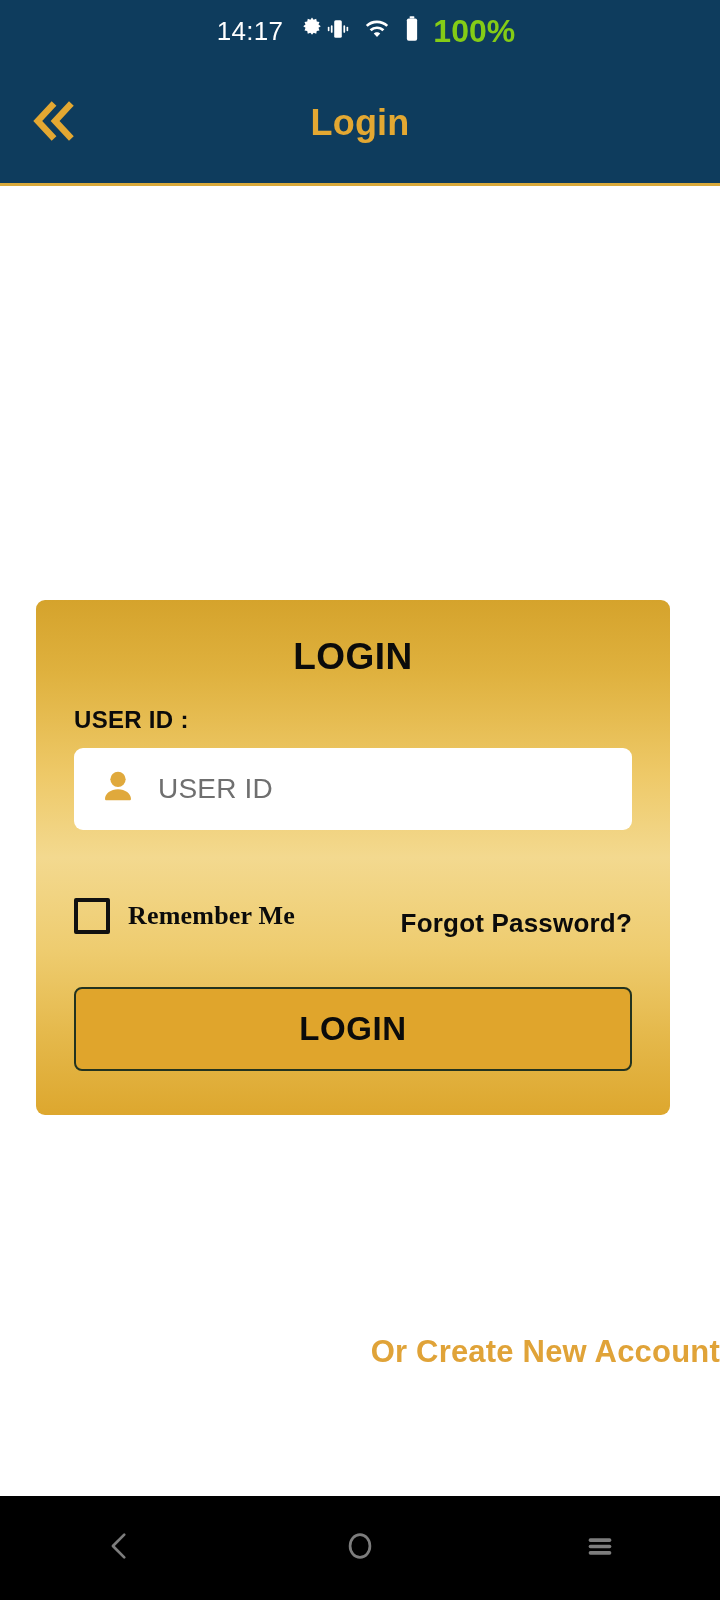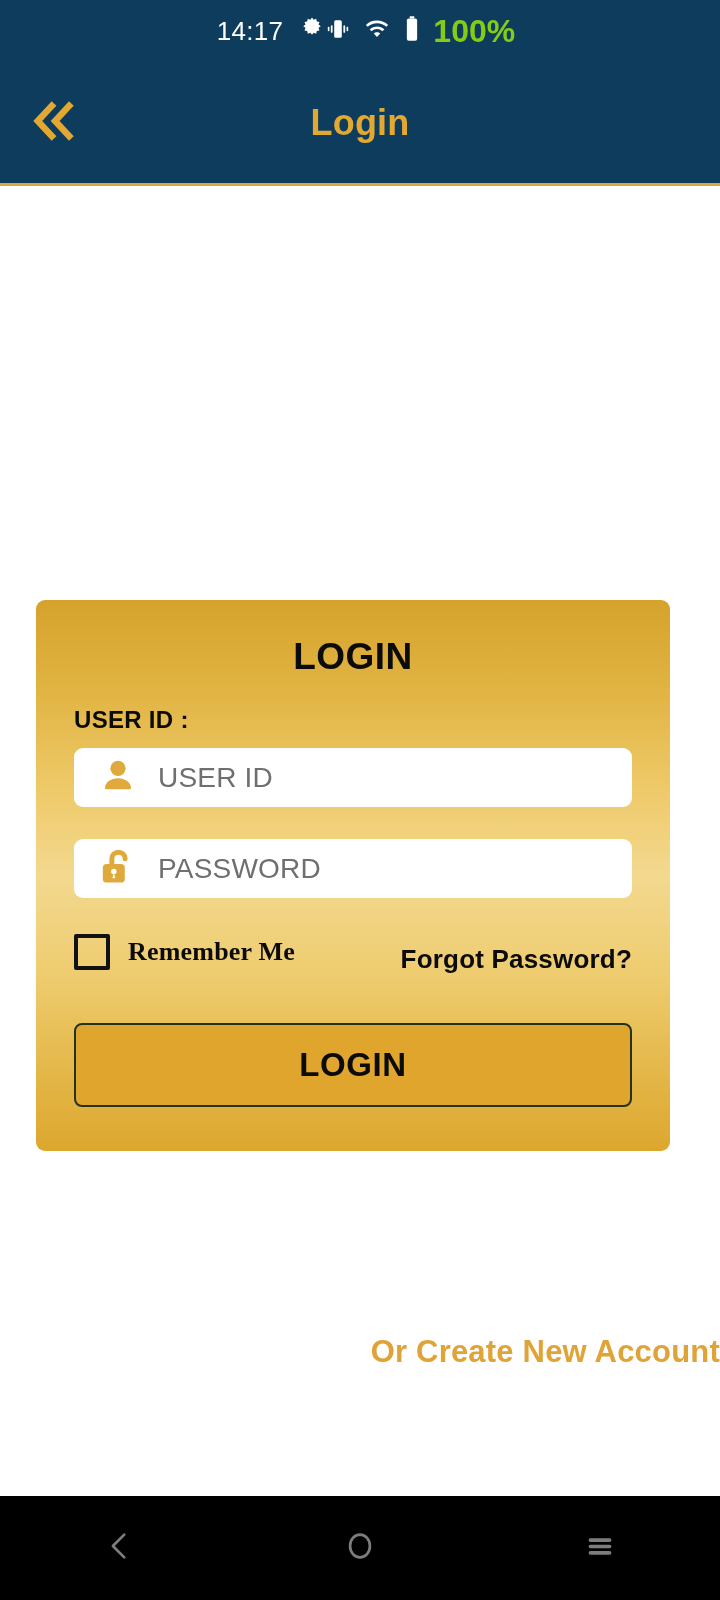--- a/index.html
+++ b/index.html
@@ -70,21 +70,21 @@
     font-size:37px; font-weight:bold; letter-spacing:.5px;
     margin-bottom:28px;
   }
 
   .field-label {
     color:#0b0b0b; font-size:24px; font-weight:bold;
     letter-spacing:.3px; margin-bottom:14px;
   }
 
   .input-box {
-    height:59px; background:#ffffff; border-radius:9px;
+    height:82px; background:#ffffff; border-radius:9px;
     display:flex; align-items:center; padding:0 24px; gap:20px;
     cursor:text;
   }
   .input-ph {
     color:#6f6f6f; font-size:28px; font-weight:400; letter-spacing:.2px;
   }
   .field-gap { height:32px; }
 
   .meta-row {
     display:flex; align-items:center; justify-content:space-between;
@@ -197,31 +197,20 @@
           <svg width="40" height="40" viewBox="0 0 24 24" fill="#e0a93c">
             <circle cx="12" cy="7.4" r="4.6"></circle>
             <path d="M12 13.4c-4.3 0-7.8 2.6-7.8 5.8 0 .5.4.8.9.8h13.8c.5 0 .9-.3.9-.8 0-3.2-3.5-5.8-7.8-5.8z"></path>
           </svg>
         </span>
         <span class="input-ph">USER ID</span>
       </div>
 
       <div class="field-gap"></div>
 
-      <div class="input-box">
-        <span>
-          <svg width="40" height="42" viewBox="0 0 24 26" fill="none">
-            <path d="M8.2 11.2V7.9a4.1 4.1 0 0 1 8.2 0" stroke="#e0a93c" stroke-width="3.1" stroke-linecap="round"></path>
-            <rect x="2.6" y="11.2" width="13.6" height="11.4" rx="2.4" fill="#e0a93c"></rect>
-            <circle cx="9.4" cy="15.8" r="1.7" fill="#ffffff"></circle>
-            <path d="M9.4 16.6l-.9 3.3h1.8z" fill="#ffffff"></path>
-          </svg>
-        </span>
-        <span class="input-ph">PASSWORD</span>
-      </div>
 
       <div class="meta-row">
         <div class="remember">
           <span class="checkbox"></span>
           <span class="remember-label">Remember Me</span>
         </div>
         <div class="forgot">Forgot Password?</div>
       </div>
 
       <div class="login-btn">

